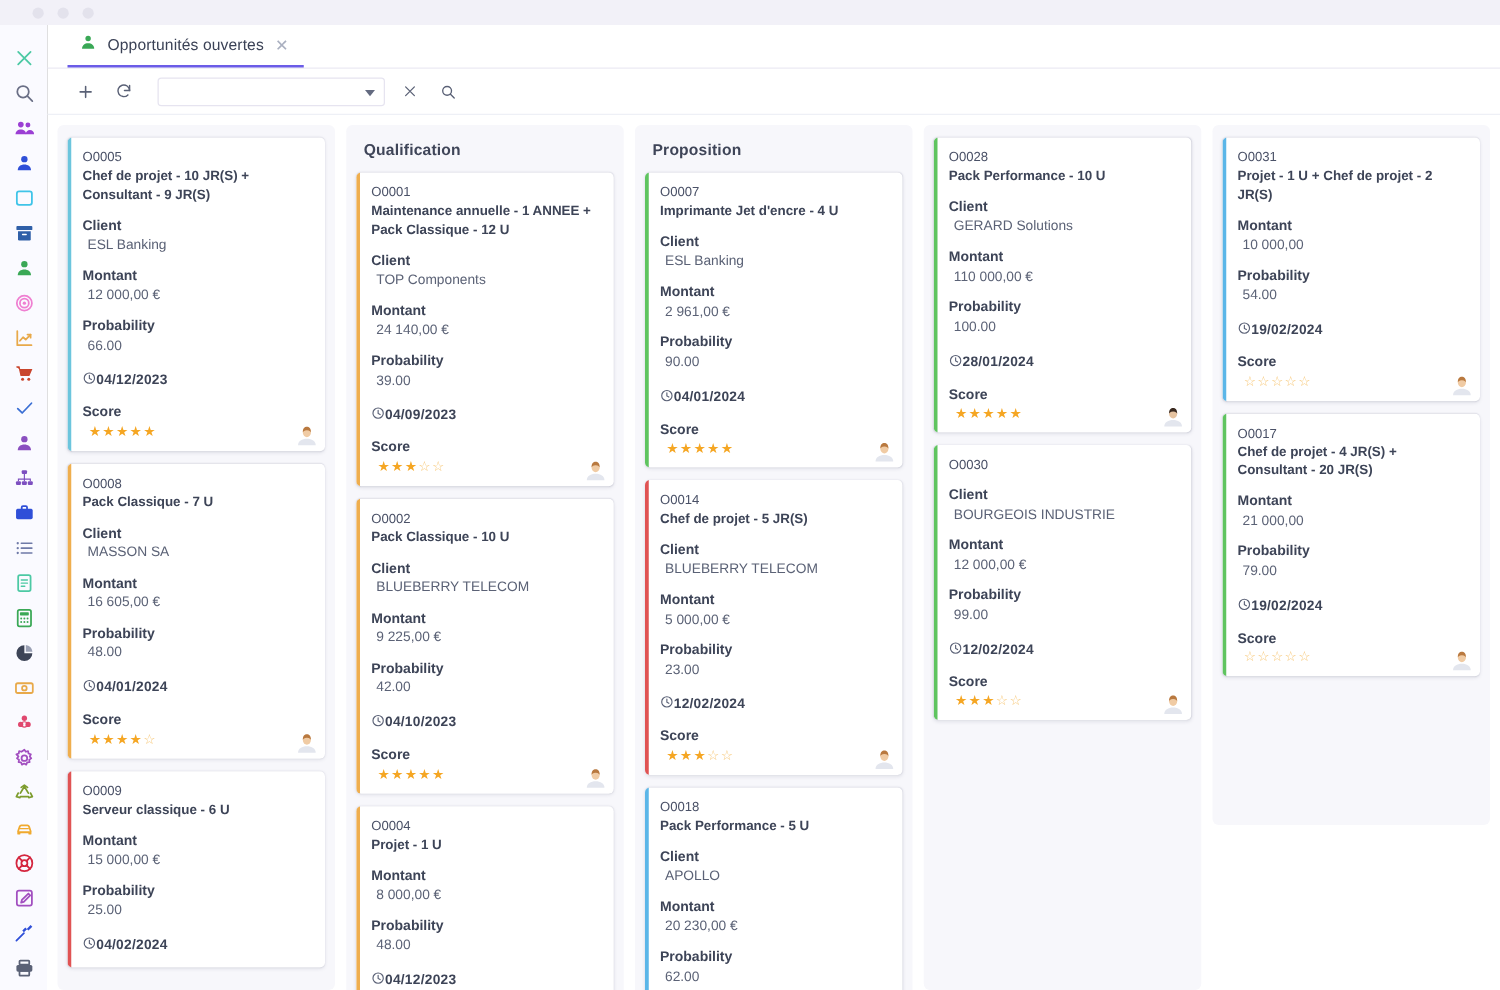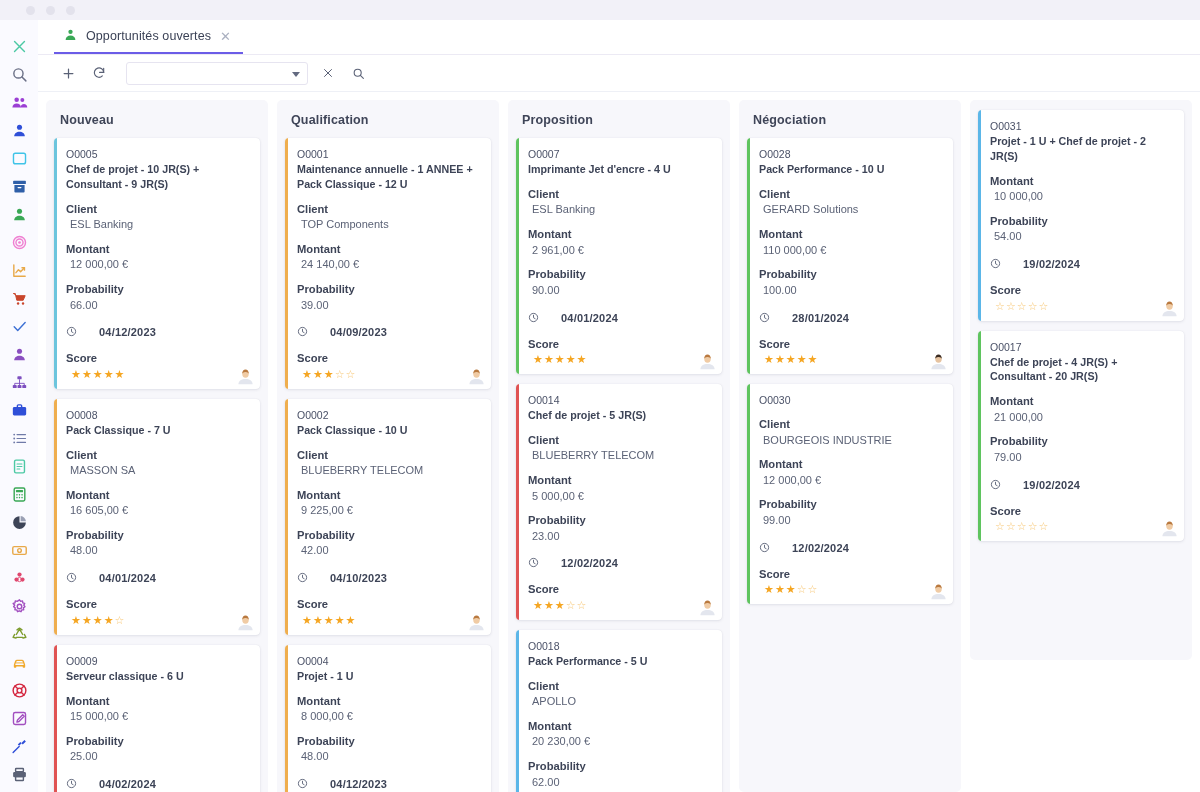--- a/index.html
+++ b/index.html
@@ -121,21 +121,21 @@
     line-height: 1.38; margin-top: 1px;
   }
   .f-label {
     font-size: 11.2px; font-weight: bold; color: #3d4457;
     margin-top: 11px; line-height: 1.2;
   }
   .f-value {
     font-size: 11px; color: #5b6276; padding-left: 4px; margin-top: 2px; line-height: 1.25;
   }
   .date-row {
-    display: flex; align-items: center; gap: 22px; margin-top: 11px;
+    display: flex; align-items: center; gap: 0; margin-top: 11px;
   }
   .date-text { font-size: 11px; font-weight: bold; color: #3d4457; letter-spacing: .2px; }
   .stars { padding-left: 5px; margin-top: 3px; letter-spacing: 1px; font-size: 11px; line-height: 1; }
   .star-on { color: #f5a623; }
   .star-off { color: #f7c97c; }
   .avatar {
     position: absolute; right: 6px; bottom: 4px;
     width: 17px; height: 17px;
   }
 </style>
@@ -377,21 +377,20 @@
           <svg width="13" height="13" viewBox="0 0 24 24" stroke="#5a6176" stroke-width="2" fill="none" stroke-linecap="round">
             <circle cx="10.5" cy="10.5" r="6.5"></circle>
               <path d="M15.5 15.5L21 21"></path>
           </svg>
         </div>
       </div>
     </div>
 
     <div class="board" id="board">
         <div class="column tall">
-          <div class="col-title">Nouveau</div>
           <div class="card" style="--accent: #6cc5dd;">
             <div class="c-id">O0005</div>
             <div class="c-title">Chef de projet - 10 JR(S) + Consultant - 9 JR(S)</div>
             <div class="f-label">Client</div>
             <div class="f-value">ESL Banking</div>
             <div class="f-label">Montant</div>
             <div class="f-value">12 000,00 €</div>
             <div class="f-label">Probability</div>
             <div class="f-value">66.00</div>
             <div class="date-row">
@@ -570,21 +569,20 @@
             <div class="c-title">Pack Performance - 5 U</div>
             <div class="f-label">Client</div>
             <div class="f-value">APOLLO</div>
             <div class="f-label">Montant</div>
             <div class="f-value">20 230,00 €</div>
             <div class="f-label">Probability</div>
             <div class="f-value">62.00</div>
           </div>
         </div>
         <div class="column tall">
-          <div class="col-title">Négociation</div>
           <div class="card" style="--accent: #5fc45f;">
             <div class="c-id">O0028</div>
             <div class="c-title">Pack Performance - 10 U</div>
             <div class="f-label">Client</div>
             <div class="f-value">GERARD Solutions</div>
             <div class="f-label">Montant</div>
             <div class="f-value">110 000,00 €</div>
             <div class="f-label">Probability</div>
             <div class="f-value">100.00</div>
             <div class="date-row">

